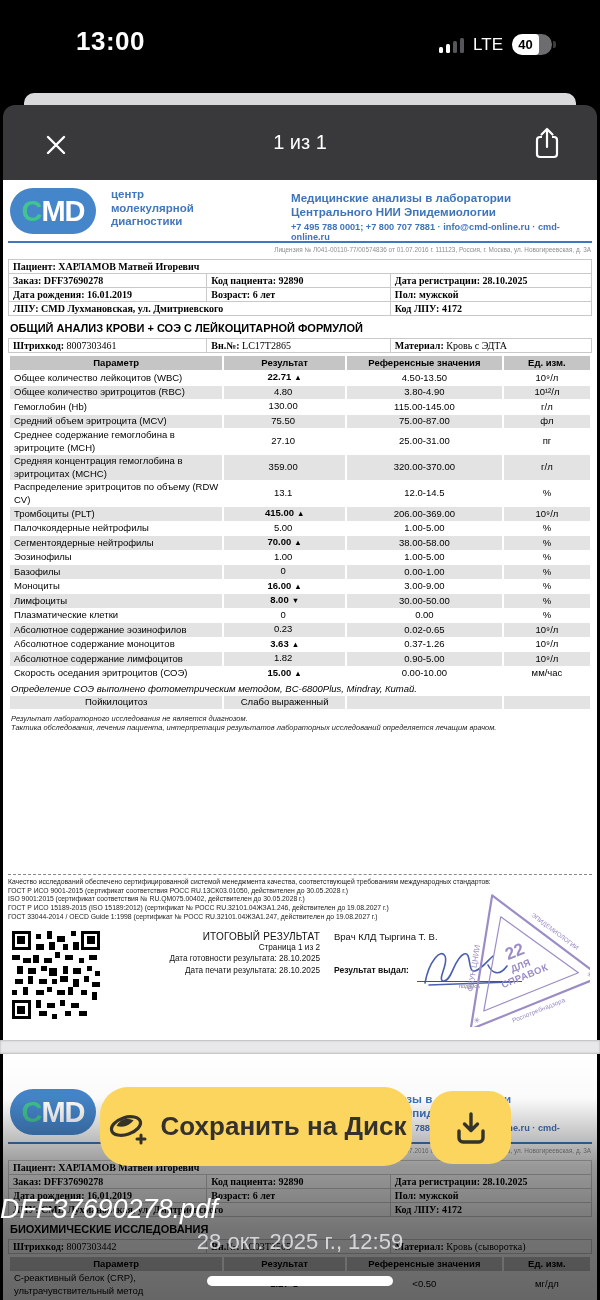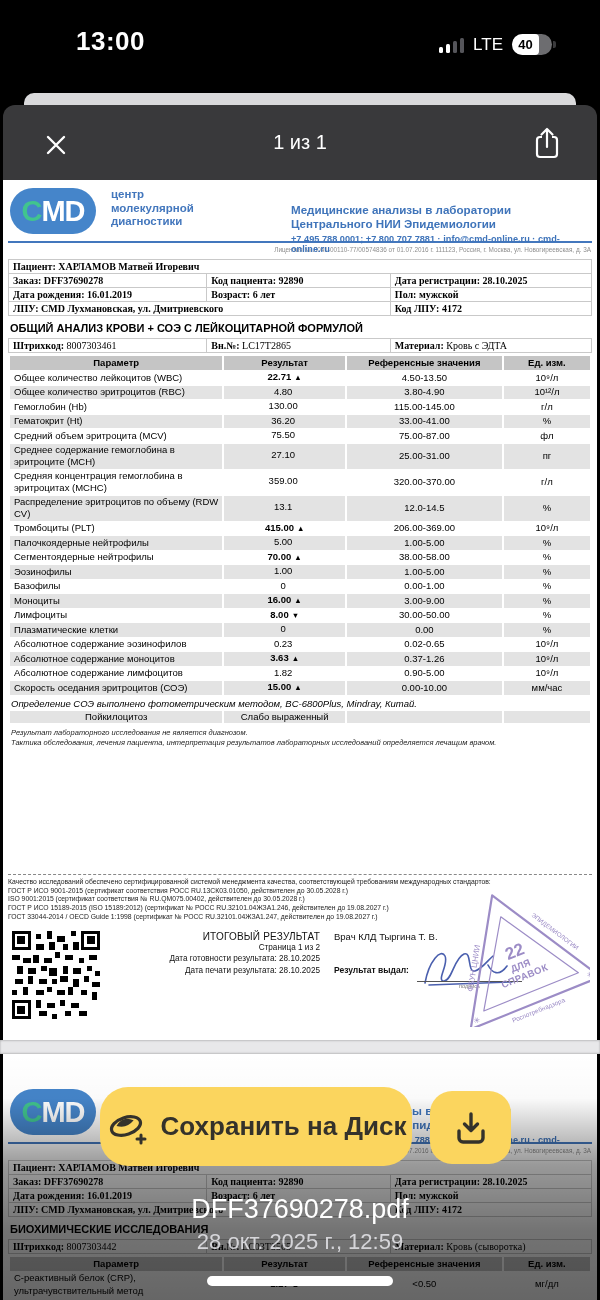--- a/index.html
+++ b/index.html
@@ -40,21 +40,21 @@
   .page2 { top:1054px; height:246px; padding:34px 5px 0 5px; overflow:hidden; }
   .page-gap { position:absolute; top:1040px; left:0; width:600px; height:14px; background:#e8e8ea; z-index:2;
               box-shadow: inset 0 1px 2px rgba(0,0,0,.18), inset 0 -1px 2px rgba(0,0,0,.18); }
 
   .doc-head { position:relative; height:50px; }
   .logo { position:absolute; left:2px; top:1px; width:86px; height:46px; background:#4585ca;
           border-radius:23px; display:flex; align-items:center; justify-content:center;
           font-size:29px; font-weight:700; letter-spacing:-1px; }
   .logo .c { color:#41c48e; } .logo .md { color:#fff; }
   .tagline { position:absolute; left:103px; top:1px; color:#4377bd; font-size:11.5px; font-weight:700; line-height:13.5px; }
-  .org { position:absolute; left:283px; top:16px; width:306px; color:#3f74ba; }
+  .org { position:absolute; left:283px; top:4px; width:306px; color:#3f74ba; }
   .org-l { font-size:11.6px; font-weight:700; line-height:14px; }
   .org-c { font-size:9.2px; font-weight:700; margin-top:3px; }
   .blue-line { height:2px; background:#4377bd; margin-top:4px; }
   .license { text-align:right; font-size:6.4px; color:#8e8e8e; margin:3px 1px 6px 0; }
 
   table { width:100%; border-collapse:collapse; }
   .grid td { border:1px solid #c9c9c9; font-size:10px; font-weight:700; padding:1px 4px; height:14px;font-family:Liberation Serif, serif; }
   .grid .lbl { font-weight:700; } .grid .val { font-weight:400; }
   .sec-title { font-size:11px; font-weight:700; margin:6px 0 4px 2px; }
 
@@ -92,22 +92,22 @@
   
   .dim { position:absolute; top:1054px; left:0; width:600px; height:246px; z-index:4; pointer-events:none;
          background:linear-gradient(180deg, rgba(0,0,0,0) 0%, rgba(0,0,0,0.02) 18%,
                     rgba(0,0,0,0.40) 45%, rgba(0,0,0,0.55) 72%, rgba(0,0,0,0.6) 100%); }
   .save-btn { position:absolute; left:100px; top:1087px; width:312px; height:79px; background:#fbd55e;
               border-radius:28px; z-index:6; display:flex; align-items:center; justify-content:center;
               gap:13px; cursor:pointer; }
   .save-btn span { font-size:26px; font-weight:600; color:#34322b; }
   .dl-btn { position:absolute; left:430px; top:1091px; width:81px; height:73px; background:#fbd55e;
             border-radius:22px; z-index:6; display:flex; align-items:center; justify-content:center; cursor:pointer; }
-  .file-name { position:absolute; top:1194px; left:0; width:600px; text-align:center; color:#fff;
-               font-size:27px; z-index:7; }
+  .file-name { position:absolute; top:1194px; left:0; width:600px; color:#fff;
+               font-size:27px; z-index:7;font-style:italic; }
   .file-date { position:absolute; top:1229px; left:0; width:600px; text-align:center;
                color:rgba(235,235,240,.82); font-size:22px; z-index:7; }
   .home-indicator { position:absolute; top:1276px; left:207px; width:186px; height:10px; border-radius:5px;
                     background:#fff; z-index:8; cursor:pointer; }
 </style>
 </head>
 <body>
 
 <div class="screen">
 
@@ -241,26 +241,20 @@
     <td class="unit">10¹²/л</td>
   </tr>
 
   <tr>
     <td class="param">Гемоглобин (Hb)</td>
     <td class="res"><span>130.00</span><span class="flag"></span></td>
     <td class="ref">115.00-145.00</td>
     <td class="unit">г/л</td>
   </tr>
 
-  <tr>
-    <td class="param">Гематокрит (Ht)</td>
-    <td class="res"><span>36.20</span><span class="flag"></span></td>
-    <td class="ref">33.00-41.00</td>
-    <td class="unit">%</td>
-  </tr>
 
   <tr>
     <td class="param">Средний объем эритроцита (MCV)</td>
     <td class="res"><span>75.50</span><span class="flag"></span></td>
     <td class="ref">75.00-87.00</td>
     <td class="unit">фл</td>
   </tr>
 
   <tr>
     <td class="param">Среднее содержание гемоглобина в эритроците (MCH)</td>

